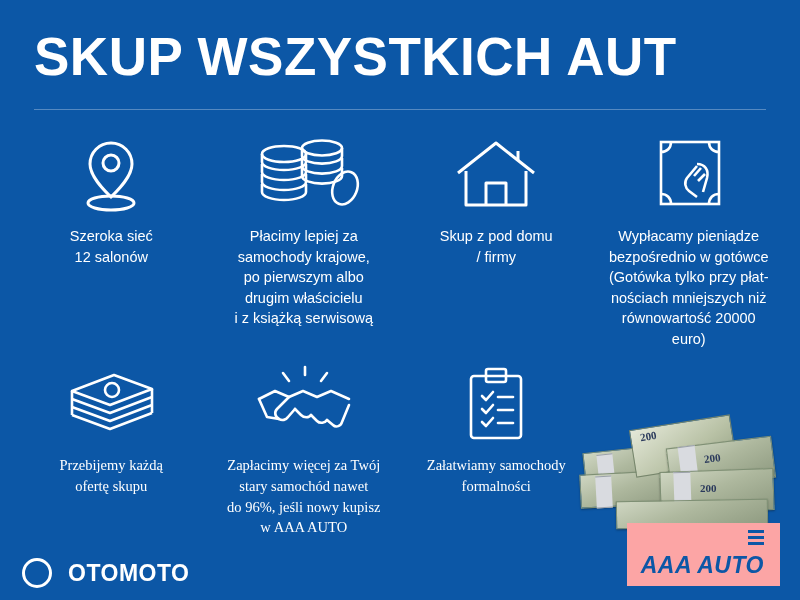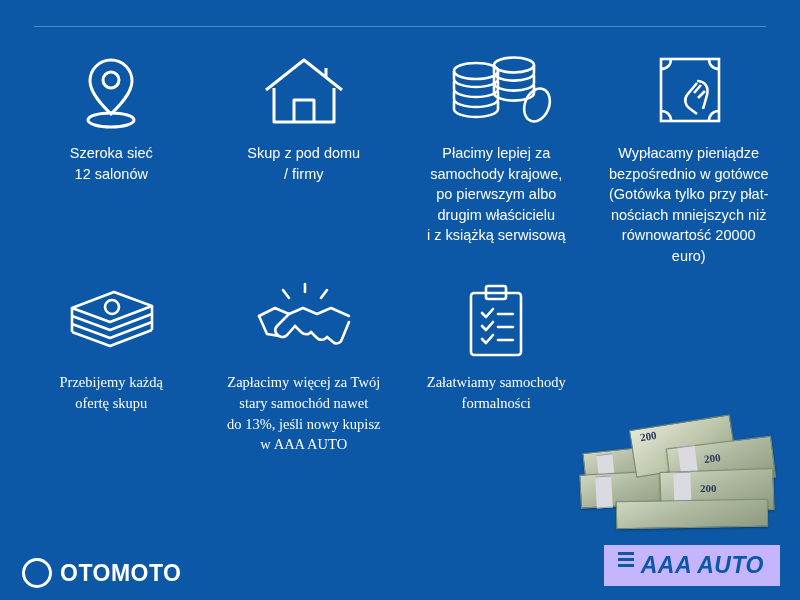--- a/index.html
+++ b/index.html
@@ -76,44 +76,45 @@
     margin-top: auto;
     height: 64px;
     position: relative;
   }
   .otomoto {
     position: absolute;
     left: 22px;
     bottom: 12px;
     display: flex;
     align-items: center;
-    gap: 8px;
+    gap: 16px;
   }
   .otomoto .o-circle {
     width: 30px;
     height: 30px;
     border-radius: 50%;
     border: 3px solid #ffffff;
     box-sizing: border-box;
   }
   .otomoto .o-text {
     color: #ffffff;
     font-size: 23px;
     font-weight: bold;
     letter-spacing: 0.5px;
   }
   .aaa-logo {
     position: absolute;
     right: 20px;
     bottom: 14px;
-    background: #c4b5fd;
+    background: #fca5a5;
     padding: 7px 16px 7px 14px;
     display: flex;
-    align-items: flex-start;
+    align-items: flex-end;
     gap: 7px;
+    flex-direction: column;
   }
   .aaa-logo .stripes {
     display: flex;
     flex-direction: column;
     gap: 3px;
   }
   .aaa-logo .stripes i {
     display: block;
     width: 16px;
     height: 3px;
@@ -158,48 +159,38 @@
     font-weight: bold;
     font-family: "Liberation Serif", serif;
   }
   svg { display: block; }
 </style>
 </head>
 <body>
 
 <div class="banner">
 
+  <div class="title-area">
+    <h1 class="main-title">SKUP WSZYSTKICH AUT</h1>
+  </div>
 
   <div class="divider"></div>
 
   <div class="features">
 
     <div class="feature">
       <div class="icon">
         <svg width="78" height="80" viewBox="0 0 78 80">
           <path d="M39 8 C27 8 18 17.5 18 29 C18 42 33 56 39 62 C45 56 60 42 60 29 C60 17.5 51 8 39 8 Z" fill="none" stroke="#ffffff" stroke-width="3"></path>
           <circle cx="39" cy="28" r="8" fill="none" stroke="#ffffff" stroke-width="3"></circle>
           <ellipse cx="39" cy="68" rx="23" ry="7" fill="none" stroke="#ffffff" stroke-width="3"></ellipse>
         </svg>
       </div>
       <div class="caption">Szeroka sieć
 12 salonów</div>
-    </div>
-
-    <div class="feature">
-      <div class="icon">
-        <svg width="96" height="80" viewBox="0 0 96 80">
-          <path d="M10 38 L48 8 L86 38" fill="none" stroke="#ffffff" stroke-width="3" stroke-linejoin="round"></path>
-          <path d="M18 36 L18 70 L78 70 L78 36" fill="none" stroke="#ffffff" stroke-width="3" stroke-linejoin="round"></path>
-          <path d="M70 16 L70 26" fill="none" stroke="#ffffff" stroke-width="3"></path>
-          <path d="M38 70 L38 48 L58 48 L58 70" fill="none" stroke="#ffffff" stroke-width="3" stroke-linejoin="round"></path>
-        </svg>
-      </div>
-      <div class="caption">Skup z pod domu
-/ firmy</div>
     </div>
 
     <div class="feature">
       <div class="icon">
         <svg width="120" height="82" viewBox="0 0 120 82">
           <g fill="none" stroke="#ffffff" stroke-width="2.6">
             <ellipse cx="40" cy="20" rx="22" ry="8"></ellipse>
             <path d="M18 20 L18 28 C18 32.4 27.8 36 40 36 C52.2 36 62 32.4 62 28 L62 20"></path>
             <path d="M18 30 L18 38 C18 42.4 27.8 46 40 46 C52.2 46 62 42.4 62 38 L62 30"></path>
             <path d="M18 40 L18 48 C18 52.4 27.8 56 40 56 C52.2 56 62 52.4 62 48 L62 40"></path>
@@ -210,20 +201,33 @@
             <path d="M58 34 L58 42 C58 46.2 67 49.6 78 49.6 C89 49.6 98 46.2 98 42 L98 34"></path>
             <ellipse cx="101" cy="54" rx="12" ry="17" transform="rotate(22 101 54)"></ellipse>
           </g>
         </svg>
       </div>
       <div class="caption">Płacimy lepiej za
 samochody krajowe,
 po pierwszym albo
 drugim właścicielu
 i z książką serwisową</div>
+    </div>
+
+    <div class="feature">
+      <div class="icon">
+        <svg width="96" height="80" viewBox="0 0 96 80">
+          <path d="M10 38 L48 8 L86 38" fill="none" stroke="#ffffff" stroke-width="3" stroke-linejoin="round"></path>
+          <path d="M18 36 L18 70 L78 70 L78 36" fill="none" stroke="#ffffff" stroke-width="3" stroke-linejoin="round"></path>
+          <path d="M70 16 L70 26" fill="none" stroke="#ffffff" stroke-width="3"></path>
+          <path d="M38 70 L38 48 L58 48 L58 70" fill="none" stroke="#ffffff" stroke-width="3" stroke-linejoin="round"></path>
+        </svg>
+      </div>
+      <div class="caption">Skup z pod domu
+/ firmy</div>
     </div>
 
     <div class="feature">
       <div class="icon">
         <svg width="100" height="82" viewBox="0 0 100 82">
           <g fill="none" stroke="#ffffff" stroke-width="2.6">
             <rect x="22" y="8" width="58" height="62"></rect>
             <path d="M22 18 C28 18 32 14 32 8"></path>
             <path d="M80 18 C74 18 70 14 70 8"></path>
             <path d="M22 60 C28 60 32 64 32 70"></path>
@@ -279,21 +283,21 @@
             <path d="M44 32 L32 44 C29 47 30 52 34 54 C37 56 41 55 43 52 L50 44"></path>
             <path d="M50 44 L56 50 C59 53 64 53 66 50"></path>
             <path d="M66 50 L72 56 C75 59 80 58 82 55"></path>
             <path d="M82 55 L88 60 C91 63 96 61 97 57 L104 40"></path>
             <path d="M14 34 L22 52 L34 54"></path>
           </g>
         </svg>
       </div>
       <div class="caption">Zapłacimy więcej za Twój
 stary samochód nawet
-do 13%, jeśli nowy kupisz
+do 96%, jeśli nowy kupisz
 w AAA AUTO</div>
     </div>
 
     <div class="feature">
       <div class="icon">
         <svg width="82" height="80" viewBox="0 0 82 80">
           <g fill="none" stroke="#ffffff" stroke-width="2.6" stroke-linejoin="round" stroke-linecap="round">
             <rect x="16" y="12" width="50" height="62" rx="3"></rect>
             <rect x="31" y="5" width="20" height="13" rx="2"></rect>
             <path d="M27 32 L31 36 L38 28"></path>

